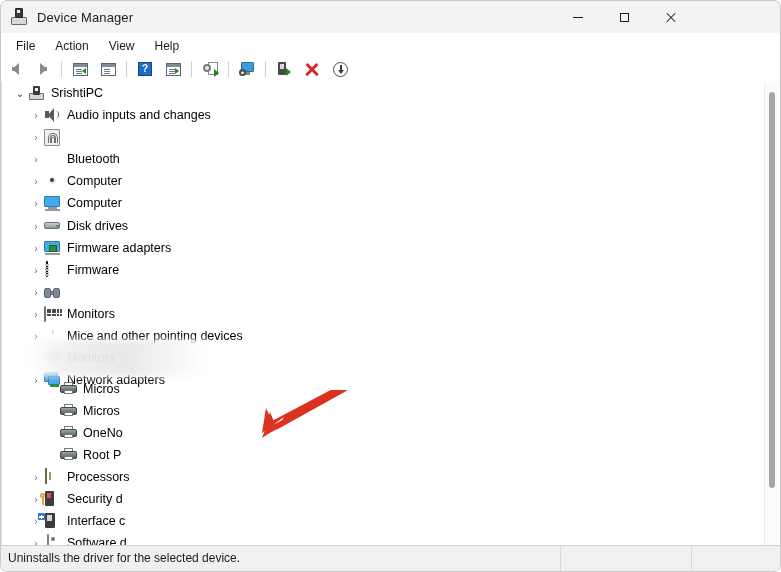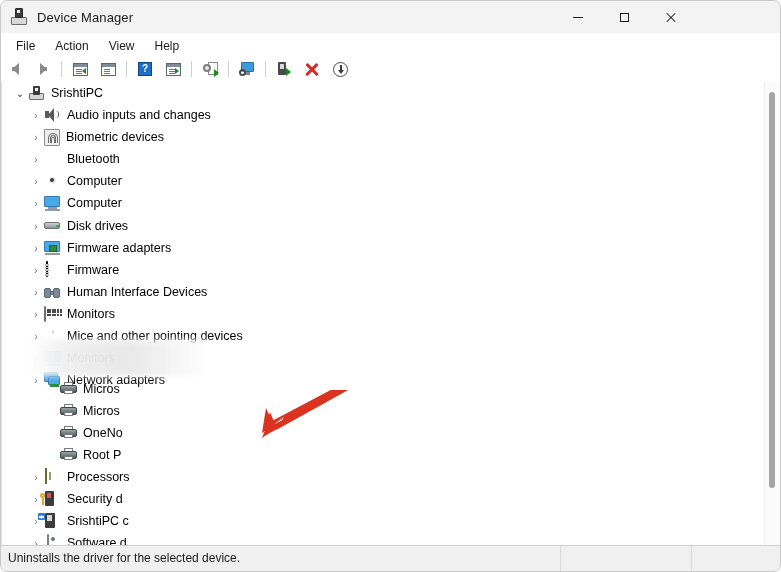--- a/index.html
+++ b/index.html
@@ -415,21 +415,20 @@
       <div class="lbl">Audio inputs and changes</div>
     </div>
 
     <div class="row" style="top:44px;left:26px;">
       <div class="chev">›</div>
       <div class="ico i-fp">
           <span class="a"></span>
           <span class="b2"></span>
           <span class="c2"></span>
         </div>
-      <div class="lbl">Biometric devices</div>
     </div>
 
     <div class="row" style="top:66px;left:26px;">
       <div class="chev">›</div>
       <div class="ico"><span class="i-bt"><span class="g"></span><span class="g2"></span><span class="g3"></span></span></div>
       <div class="lbl">Bluetooth</div>
     </div>
 
     <div class="row" style="top:88px;left:26px;">
       <div class="chev">›</div>
@@ -472,21 +471,20 @@
       <div class="lbl">Firmware</div>
     </div>
 
     <div class="row" style="top:199px;left:26px;">
       <div class="chev">›</div>
       <div class="ico i-hid">
           <span class="g g1"></span>
           <span class="g g2"></span>
           <span class="g g3"></span>
         </div>
-      <div class="lbl">Human Interface Devices</div>
     </div>
 
     <div class="row" style="top:221px;left:26px;">
       <div class="chev">›</div>
       <div class="ico"><span class="i-kb"><span class="k" style="left: 1.5px; top: 1.5px;"></span><span class="k" style="left: 4.1px; top: 1.5px;"></span><span class="k" style="left: 6.7px; top: 1.5px;"></span><span class="k" style="left: 9.3px; top: 1.5px;"></span><span class="k" style="left: 11.9px; top: 1.5px;"></span><span class="k" style="left: 14.5px; top: 1.5px;"></span><span class="k" style="left: 1.5px; top: 4.3px;"></span><span class="k" style="left: 4.1px; top: 4.3px;"></span><span class="k" style="left: 6.7px; top: 4.3px;"></span><span class="k" style="left: 9.3px; top: 4.3px;"></span><span class="k" style="left: 11.9px; top: 4.3px;"></span><span class="k" style="left: 14.5px; top: 4.3px;"></span><span class="k" style="left: 1.5px; top: 7.1px;"></span><span class="k" style="left: 4.1px; top: 7.1px;"></span><span class="k" style="left: 6.7px; top: 7.1px;"></span><span class="k" style="left: 9.3px; top: 7.1px;"></span><span class="k" style="left: 11.9px; top: 7.1px;"></span><span class="k" style="left: 14.5px; top: 7.1px;"></span></span></div>
       <div class="lbl">Monitors</div>
     </div>
 
     <div class="row" style="top:243px;left:26px;">
       <div class="chev">›</div>
@@ -561,21 +559,21 @@
 
     <div class="row" style="top:406px;left:26px;">
       <div class="chev">›</div>
       <div class="ico"><span class="i-sec"><span class="d"></span><span class="dd"></span><span class="key"></span><span class="ks"></span></span></div>
       <div class="lbl">Security d</div>
     </div>
 
     <div class="row" style="top:428px;left:26px;">
       <div class="chev">›</div>
       <div class="ico"><span class="i-swc"><span class="d"></span><span class="dd"></span><span class="plus"></span><span class="pv"></span><span class="ph"></span></span></div>
-      <div class="lbl">SrishtiPC c</div>
+      <div class="lbl">Interface c</div>
     </div>
 
     <div class="row" style="top:450px;left:26px;">
       <div class="chev">›</div>
       <div class="ico"><span class="i-swd"><span class="d"></span></span></div>
       <div class="lbl">Software d</div>
     </div>
 
   </div>
 

